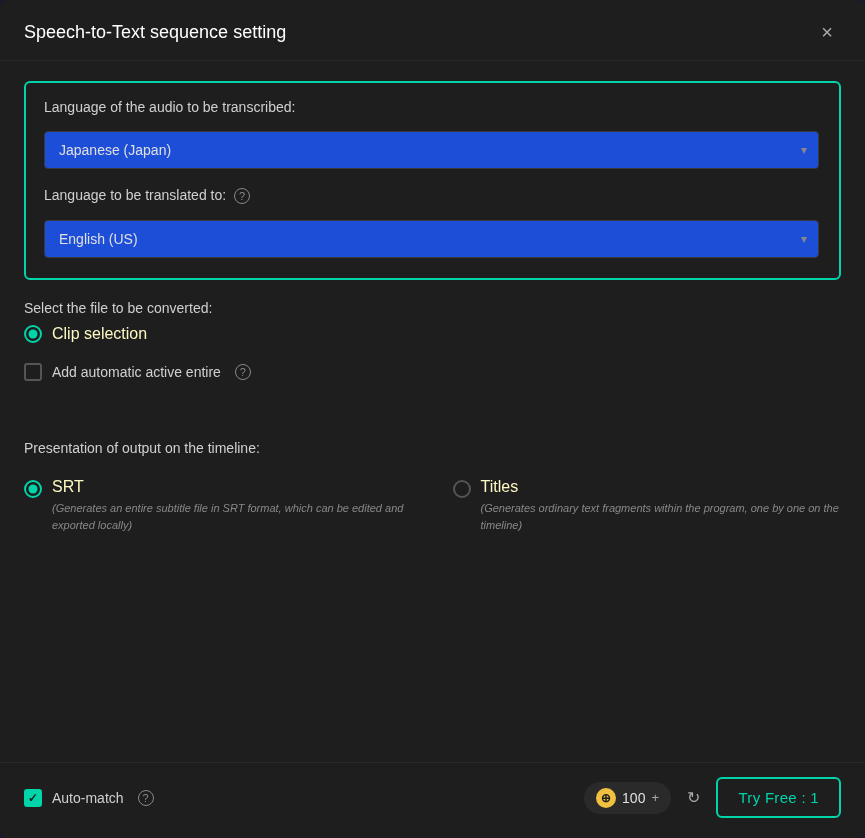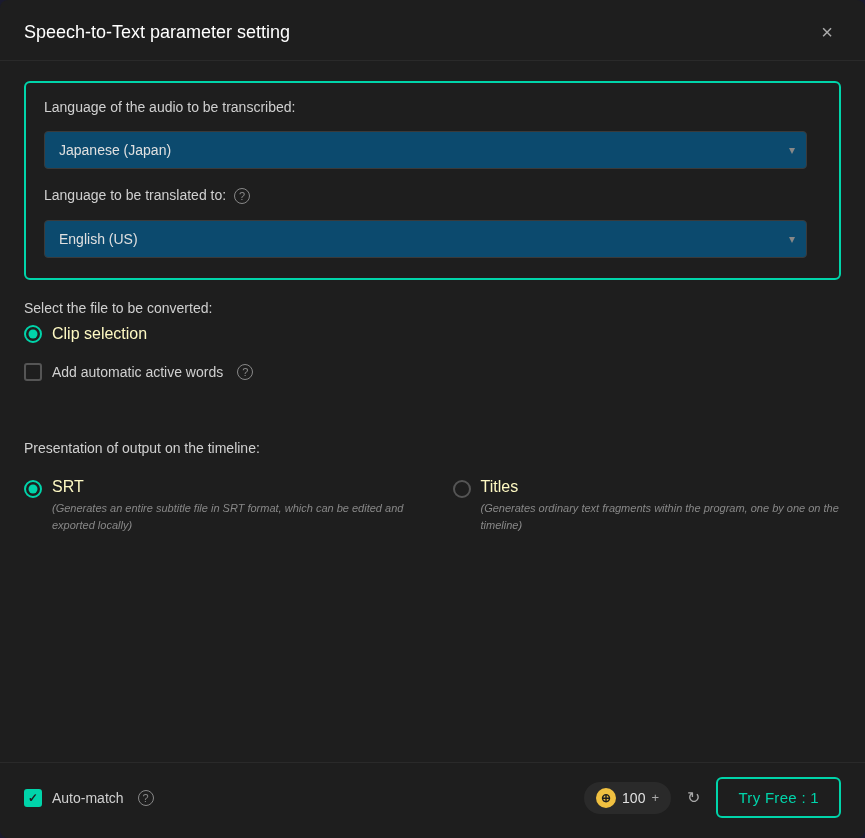--- a/index.html
+++ b/index.html
@@ -58,21 +58,21 @@
       padding: 20px 24px;
       flex: 1;
       display: flex;
       flex-direction: column;
       gap: 20px;
     }
 
     .language-section {
       border: 2px solid #00d4aa;
       border-radius: 6px;
-      padding: 16px 32px 20px 18px;
+      padding: 16px 20px 20px 18px;
       display: flex;
       flex-direction: column;
       gap: 18px;
     }
 
     .section-label {
       font-size: 14px;
       color: #d0d0d0;
       margin-bottom: 8px;
     }
@@ -93,21 +93,21 @@
       font-style: normal;
     }
 
     .select-wrapper {
       position: relative;
       width: 100%;
     }
 
     .select-control {
       width: 100%;
-      background: #0c4a6e;
+      background: #1d4ed8;
       border: 1px solid #3a3a3a;
       border-radius: 4px;
       color: #e0e0e0;
       padding: 10px 36px 10px 14px;
       font-size: 14px;
       appearance: none;
       -webkit-appearance: none;
       cursor: pointer;
       outline: none;
     }
@@ -330,21 +330,21 @@
     .spacer {
       flex: 1;
     }
   </style>
 </head>
 <body>
 
 <div class="dialog">
 
   <div class="dialog-header">
-    <span class="dialog-title">Speech-to-Text parameter setting</span>
+    <span class="dialog-title">Speech-to-Text sequence setting</span>
     <button class="close-button">×</button>
   </div>
 
   <div class="dialog-body">
 
     <div class="language-section">
 
       <div class="label-group">
         <label class="section-label">Language of the audio to be transcribed:</label>
         <div class="select-wrapper">
@@ -384,21 +384,21 @@
         <label class="radio-item">
           <input type="radio" class="radio-input" name="file_selection" value="clip" checked="" style="">
           <span class="radio-label">Clip selection</span>
         </label>
       </div>
     </div>
 
     <div>
       <label class="checkbox-item">
         <input type="checkbox" class="checkbox-input" style="">
-        <span class="checkbox-label">Add automatic active words</span>
+        <span class="checkbox-label">Add automatic active entire</span>
         <span class="help-icon">?</span>
       </label>
     </div>
 
     <div class="output-section">
       <span class="section-label">Presentation of output on the timeline:</span>
       <div class="radio-group-vertical">
 
         <label class="radio-item-with-desc">
           <input type="radio" class="radio-input" name="output_type" value="srt" checked="" style="margin-top: 2px;">

